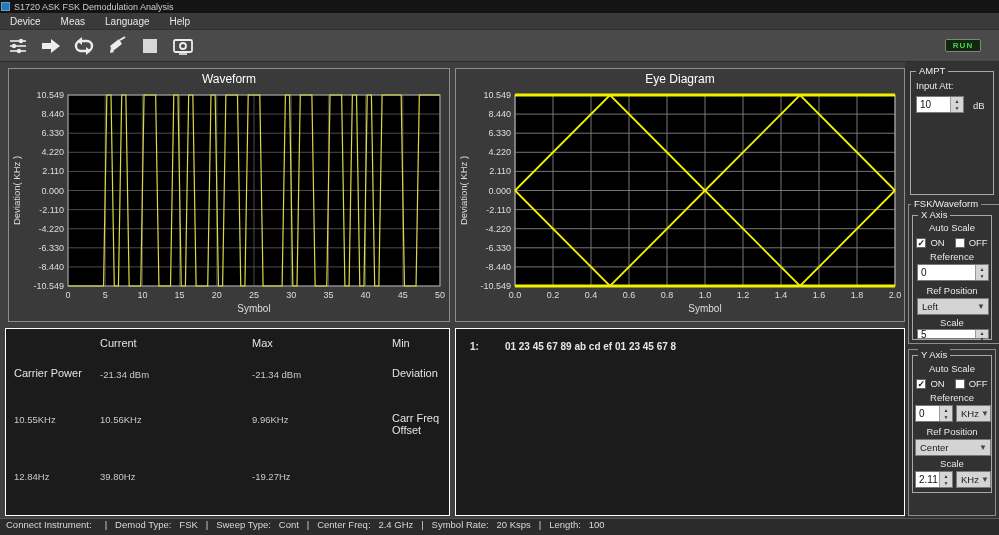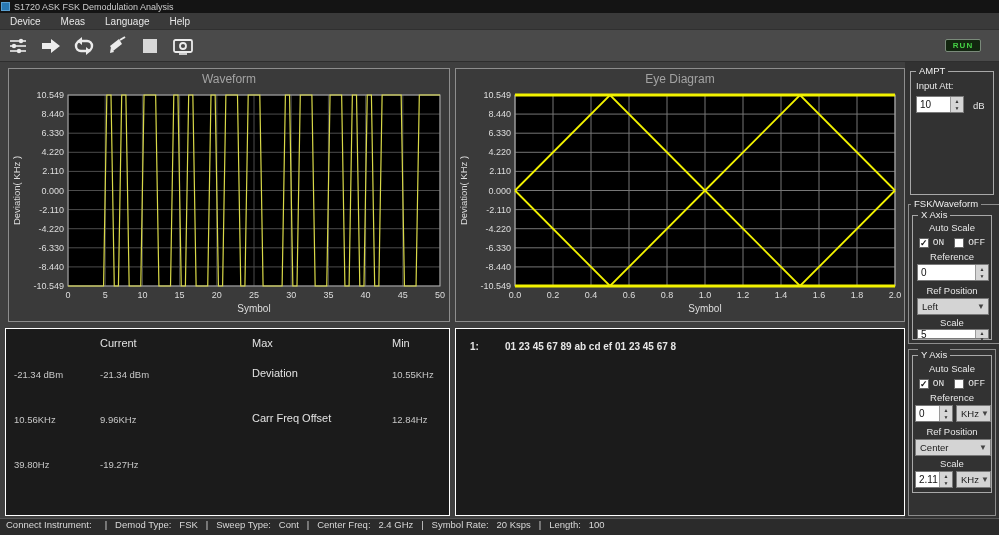--- a/index.html
+++ b/index.html
@@ -21,21 +21,21 @@
   #toolbar { position:absolute; left:0; top:30px; width:999px; height:32px; background:#4a4a4a;
     display:flex; align-items:center; gap:9px; padding:0 6px; border-bottom:1px solid #2e2e2e; }
   .tool-btn { width:24px; height:24px; display:flex; align-items:center; justify-content:center; }
   .tool-btn svg { display:block; }
   #run-badge { margin-left:auto; margin-right:12px; width:36px; height:13px; background:#12260f;
     border:1px solid #7a8a7a; border-radius:2px; color:#44d144; font-size:8px; font-weight:bold;
     display:flex; align-items:center; justify-content:center; letter-spacing:1px; }
 
   
   .chart-panel { position:absolute; background:#3a3a3a; border:1px solid #8d8d8d; }
-  .chart-title { text-align:center; color:#a3a3a3; font-size:12px; padding-top:3px; }
+  .chart-title { text-align:center; color:#ffffff; font-size:12px; padding-top:3px; }
   .chart-panel svg { position:absolute; left:1px; top:20px; }
 
   
   .dark-panel { position:absolute; background:#1b1b1b; border:1px solid #ffffff; color:#dcdcdc; }
   #results-grid { display:grid; grid-template-columns:86px 152px 140px auto; padding:8px 4px 0 8px; }
   #results-grid .hdr { font-size:11px; color:#e2e2e2; padding-bottom:18px; }
   #results-grid .rowlabel { font-size:11px; color:#e2e2e2; padding-bottom:33px; }
   #results-grid .val { font-size:9.5px; color:#c8c8c8; padding-top:2px; }
 
   #symbol-line { display:flex; gap:26px; padding:12px 0 0 14px; font-size:10px; font-weight:bold; color:#e6e6e6; }
@@ -56,21 +56,21 @@
   .spin-btns span { flex:1; font-size:5px; color:#333; display:flex; align-items:center; justify-content:center; }
 
   .dropdown { height:17px; background:#d4d4d4; border:1px solid #7a7a7a; display:flex;
     align-items:center; font-size:9.5px; color:#1a1a1a; }
   .dd-text { flex:1; padding-left:4px; overflow:hidden; white-space:nowrap; }
   .dd-arrow { width:14px; text-align:center; color:#444; font-size:8px; }
 
   .cb-row { display:flex; align-items:center; justify-content:center; gap:4px; }
   .checkbox { width:10px; height:10px; background:#fff; border:1px solid #666; font-size:9px;
     line-height:9px; text-align:center; color:#141414; font-weight:bold; }
-  .cb-label { color:#e8e8e8; font-size:9.5px; margin-right:6px;font-family:Liberation Mono, monospace; }
+  .cb-label { color:#e8e8e8; font-size:9.5px; margin-right:6px; }
 
   
   #statusbar { position:absolute; left:0; top:518px; width:999px; height:17px; background:#2b2b2b;
     border-top:1px solid #555; color:#d8d8d8; font-size:9.5px; display:flex; align-items:flex-start;
     padding-left:6px; white-space:pre; }
 </style>
 </head>
 <body>
 
 <div id="titlebar">
@@ -259,20 +259,21 @@
     </svg>
 </div>
 
 <div class="dark-panel" style="left:5px; top:328px; width:445px; height:188px;">
   <div id="results-grid">
     <div class="hdr"></div>
     <div class="hdr">Current</div>
     <div class="hdr">Max</div>
     <div class="hdr">Min</div>
 
+    <div class="rowlabel">Carrier Power</div>
     <div class="val">-21.34 dBm</div>
     <div class="val">-21.34 dBm</div>
 
     <div class="rowlabel">Deviation</div>
     <div class="val">10.55KHz</div>
     <div class="val">10.56KHz</div>
     <div class="val">9.96KHz</div>
 
     <div class="rowlabel">Carr Freq Offset</div>
     <div class="val">12.84Hz</div>

